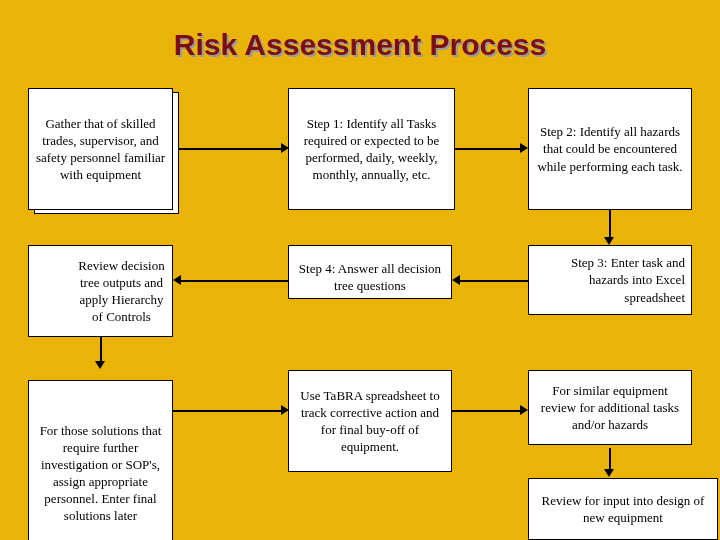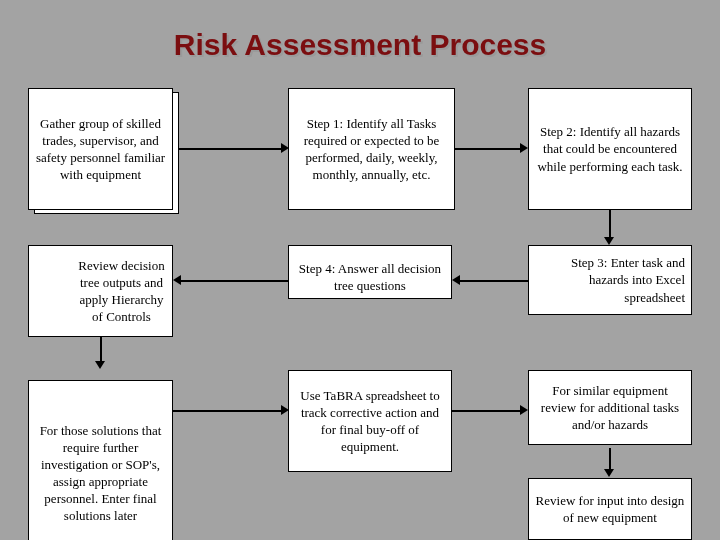--- a/index.html
+++ b/index.html
@@ -5,21 +5,21 @@
 <style>
   html, body {
     margin: 0;
     padding: 0;
     background: #ffffff;
   }
   #slide {
     position: relative;
     width: 720px;
     height: 540px;
-    background: #a3a3a3;
+    background: #eab308;
     overflow: hidden;
     font-family: "Liberation Serif", "DejaVu Serif", serif;
     text-decoration: underline;
   }
 
   
   #title {
     position: absolute;
     left: 0;
     top: 28px;
@@ -128,21 +128,21 @@
   <div class="arrow arrow-right" style="left:281px; top:405px;"></div>
 
   <div class="h-line" style="left:452px; top:410px; width:68px;"></div>
   <div class="arrow arrow-right" style="left:520px; top:405px;"></div>
 
   <div class="v-line" style="left:609px; top:448px; height:22px;"></div>
   <div class="arrow arrow-down" style="left:604px; top:469px;"></div>
 
   <div class="frame-outer" style="left:34px; top:92px; width:145px; height:122px;"></div>
   <div class="box" style="left:28px; top:88px; width:145px; height:122px;">
-    <span class="txt">Gather group of skilled  trades, supervisor, and safety personnel familiar with equipment</span>
+    <span class="txt">Gather that of skilled  trades, supervisor, and safety personnel familiar with equipment</span>
   </div>
 
   <div class="box" style="left:288px; top:88px; width:167px; height:122px;">
     <span class="txt">Step 1: Identify all Tasks required or expected to be performed, daily, weekly, monthly, annually, etc.</span>
   </div>
 
   <div class="box" style="left:528px; top:88px; width:164px; height:122px;">
     <span class="txt">Step 2: Identify all hazards that could be encountered while performing each task.</span>
   </div>
 
@@ -163,17 +163,17 @@
   </div>
 
   <div class="box" style="left:288px; top:370px; width:164px; height:102px;">
     <span class="txt">Use TaBRA spreadsheet to track corrective action and for final buy-off of equipment.</span>
   </div>
 
   <div class="box" style="left:528px; top:370px; width:164px; height:75px;">
     <span class="txt">For similar equipment review for additional tasks and/or hazards</span>
   </div>
 
-  <div class="box" style="left:528px; top:478px; width:164px; height:62px;">
+  <div class="box" style="left:528px; top:478px; width:190px; height:62px;">
     <span class="txt">Review for input into design of new equipment</span>
   </div>
 
 </div>
 
 </body></html>

